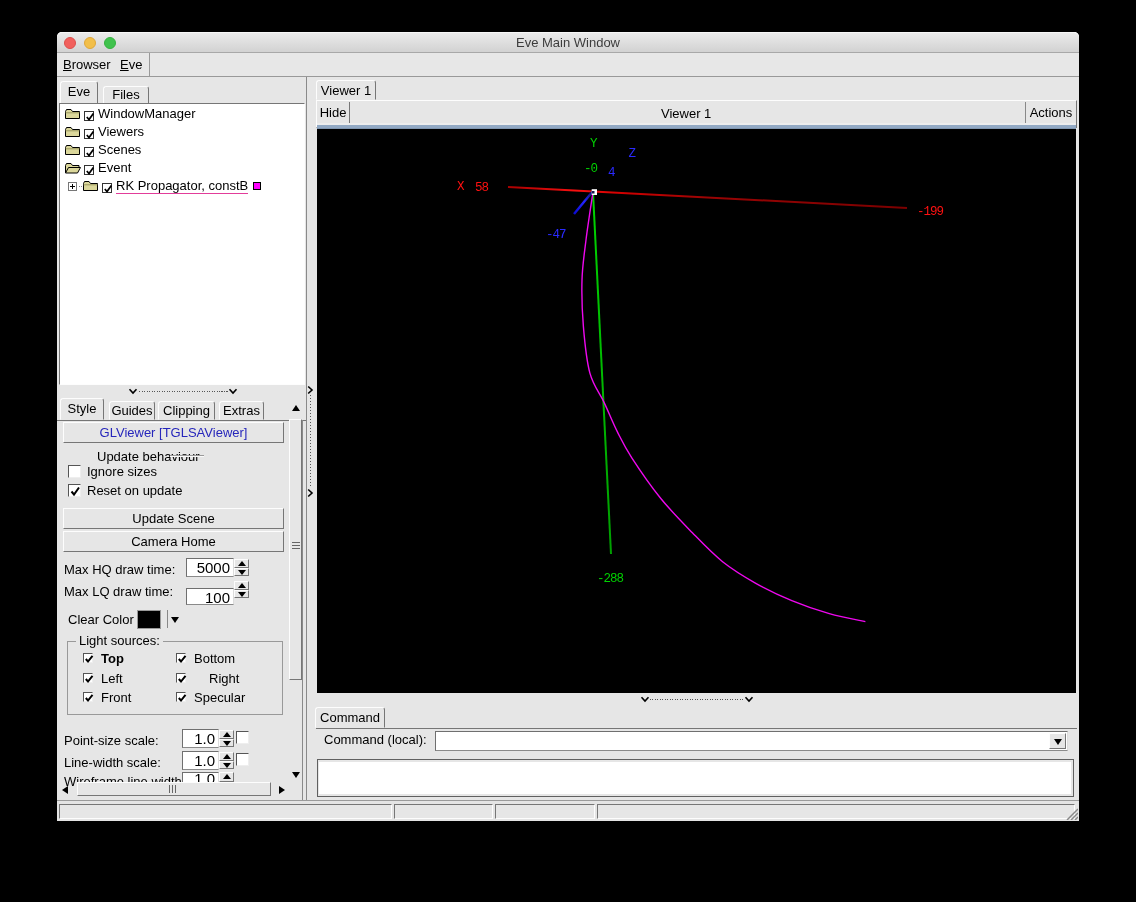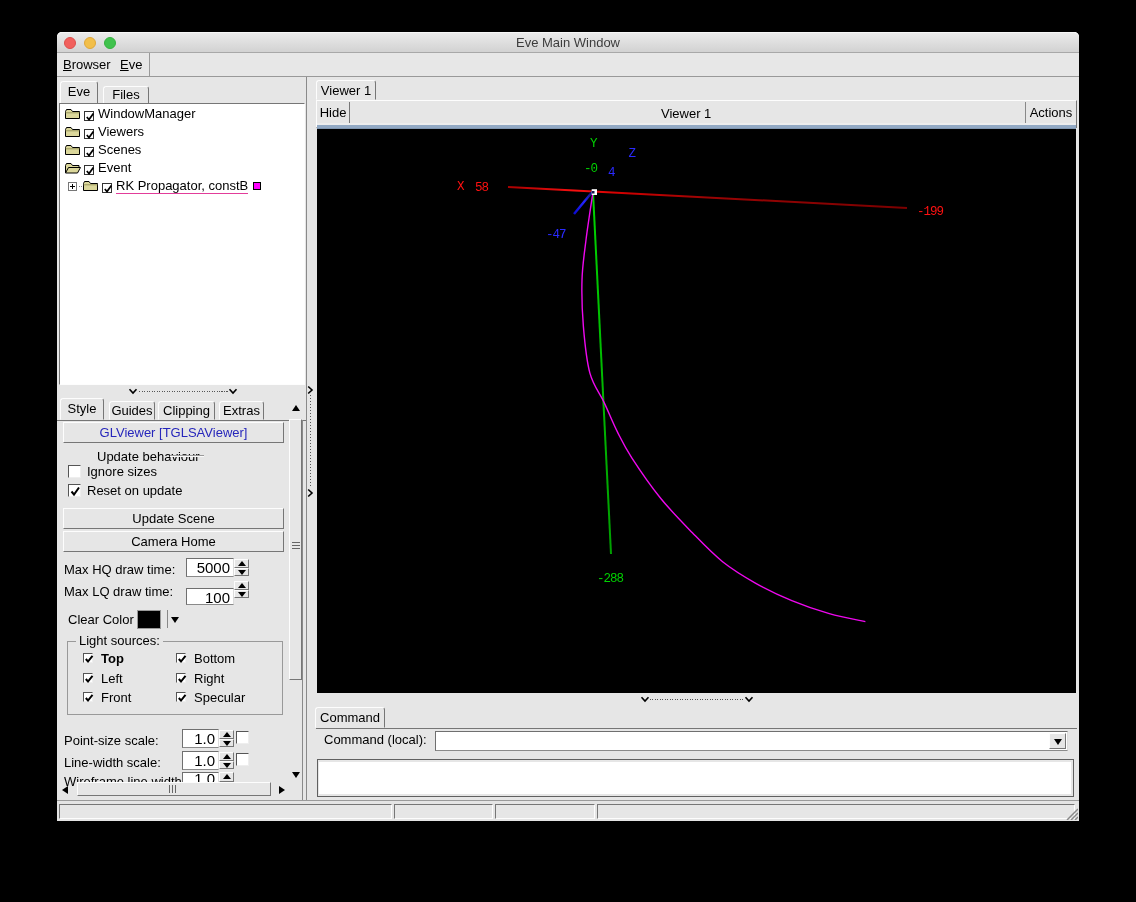--- a/index.html
+++ b/index.html
@@ -184,21 +184,21 @@
       <svg width="10" height="10">
         <path d="M1.8,5 L4,7.5 L8.5,1.8" stroke="#000" stroke-width="2" fill="none"></path>
       </svg>
     </div>
   <div class="lbl" style="left:44px;top:639px;">Left</div>
   <div class="cb" style="left:119px;top:641px;width:10px;height:10px;">
       <svg width="10" height="10">
         <path d="M1.8,5 L4,7.5 L8.5,1.8" stroke="#000" stroke-width="2" fill="none"></path>
       </svg>
     </div>
-  <div class="lbl" style="left:137px;top:639px;">Right</div>
+  <div class="lbl" style="left:152px;top:639px;">Right</div>
   <div class="cb" style="left:26px;top:660px;width:10px;height:10px;">
       <svg width="10" height="10">
         <path d="M1.8,5 L4,7.5 L8.5,1.8" stroke="#000" stroke-width="2" fill="none"></path>
       </svg>
     </div>
   <div class="lbl" style="left:44px;top:658px;">Front</div>
   <div class="cb" style="left:119px;top:660px;width:10px;height:10px;">
       <svg width="10" height="10">
         <path d="M1.8,5 L4,7.5 L8.5,1.8" stroke="#000" stroke-width="2" fill="none"></path>
       </svg>

